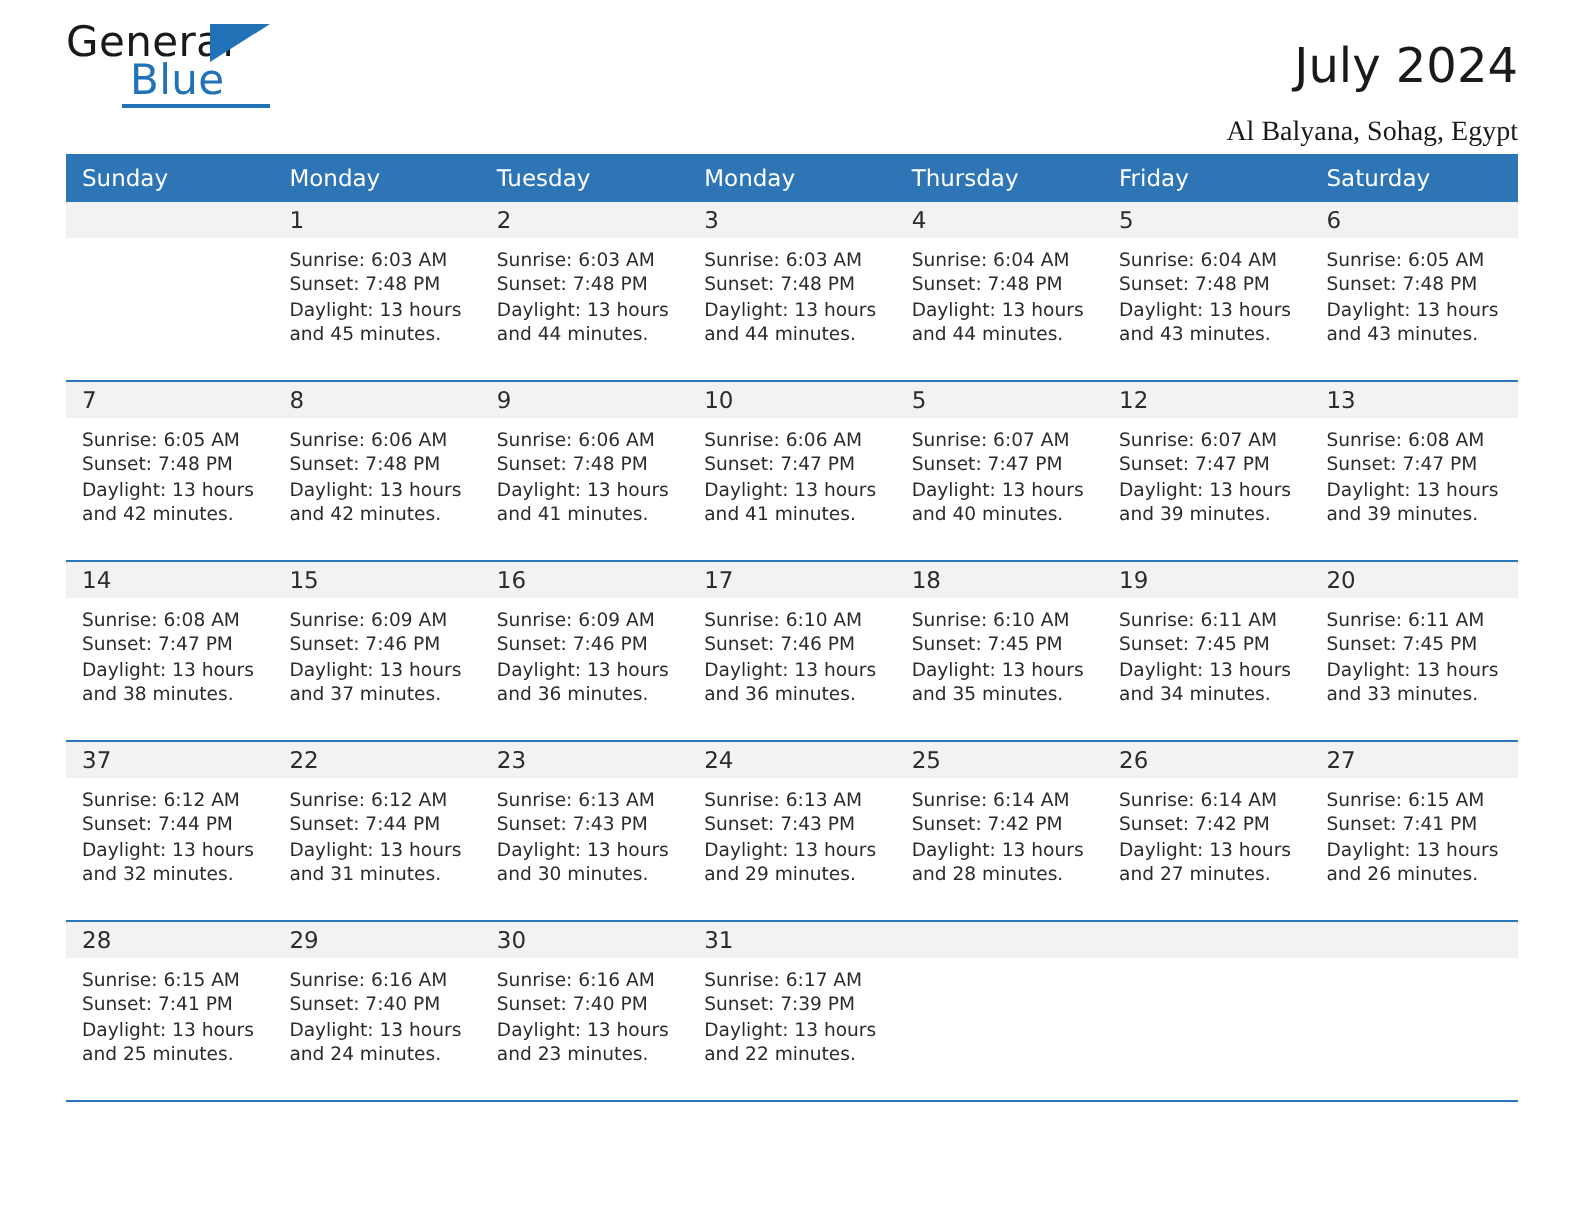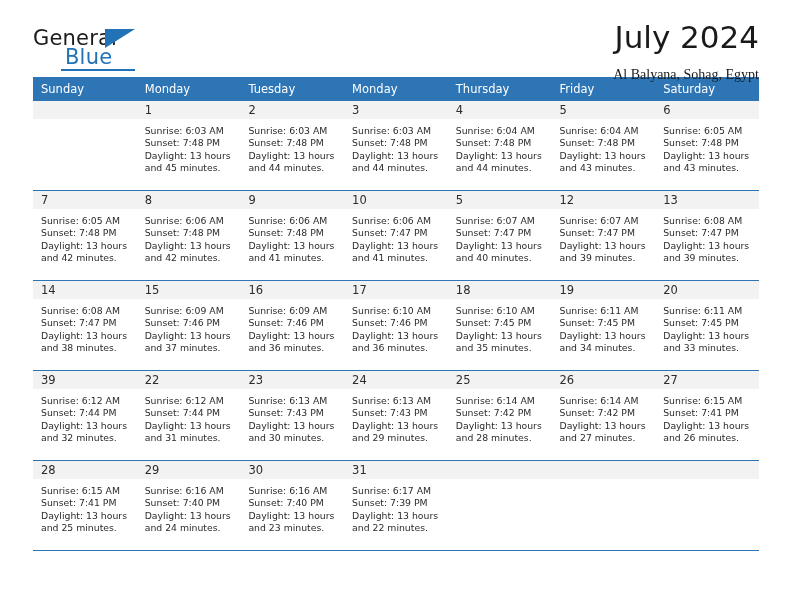--- a/index.html
+++ b/index.html
@@ -25,21 +25,21 @@
   
   .header {
     position: relative;
     height: 74px;
     display: flex;
     align-items: flex-start;
     justify-content: space-between;
   }
   .brand {
     position: relative;
-    margin-top: 26px;
+    margin-top: 9px;
     width: 120px;
     height: 46px;
   }
   .brand-general {
     position: absolute;
     left: 0;
     top: 0;
     font-size: 21px;
     letter-spacing: .2px;
     color: #1a1a1a;
@@ -70,21 +70,21 @@
     width: 74px;
     height: 2px;
     background: #2272b8;
   }
 
   .titles {
     margin-top: 20px;
     text-align: right;
   }
   .cal-title {
-    font-size: 31px;
+    font-size: 24px;
     font-weight: normal;
     color: #1a1a1a;
     line-height: 1.15;
     font-family: "DejaVu Sans", sans-serif;
   }
   .cal-subtitle {
     margin-top: 11px;
     font-size: 14px;
     color: #1a1a1a;
     font-family: Liberation Serif, serif;
@@ -412,21 +412,21 @@
                 <div>Sunset: 7:45 PM</div>
                 <div>Daylight: 13 hours</div>
                 <div>and 33 minutes.</div>
               </div>
             </div>
           </td>
         </tr>
         <tr class="week-row">
           <td>
             <div class="cell">
-              <div class="daynum">39</div>
+              <div class="daynum">37</div>
               <div class="details">
                 <div>Sunrise: 6:12 AM</div>
                 <div>Sunset: 7:44 PM</div>
                 <div>Daylight: 13 hours</div>
                 <div>and 32 minutes.</div>
               </div>
             </div>
           </td>
           <td>
             <div class="cell">

